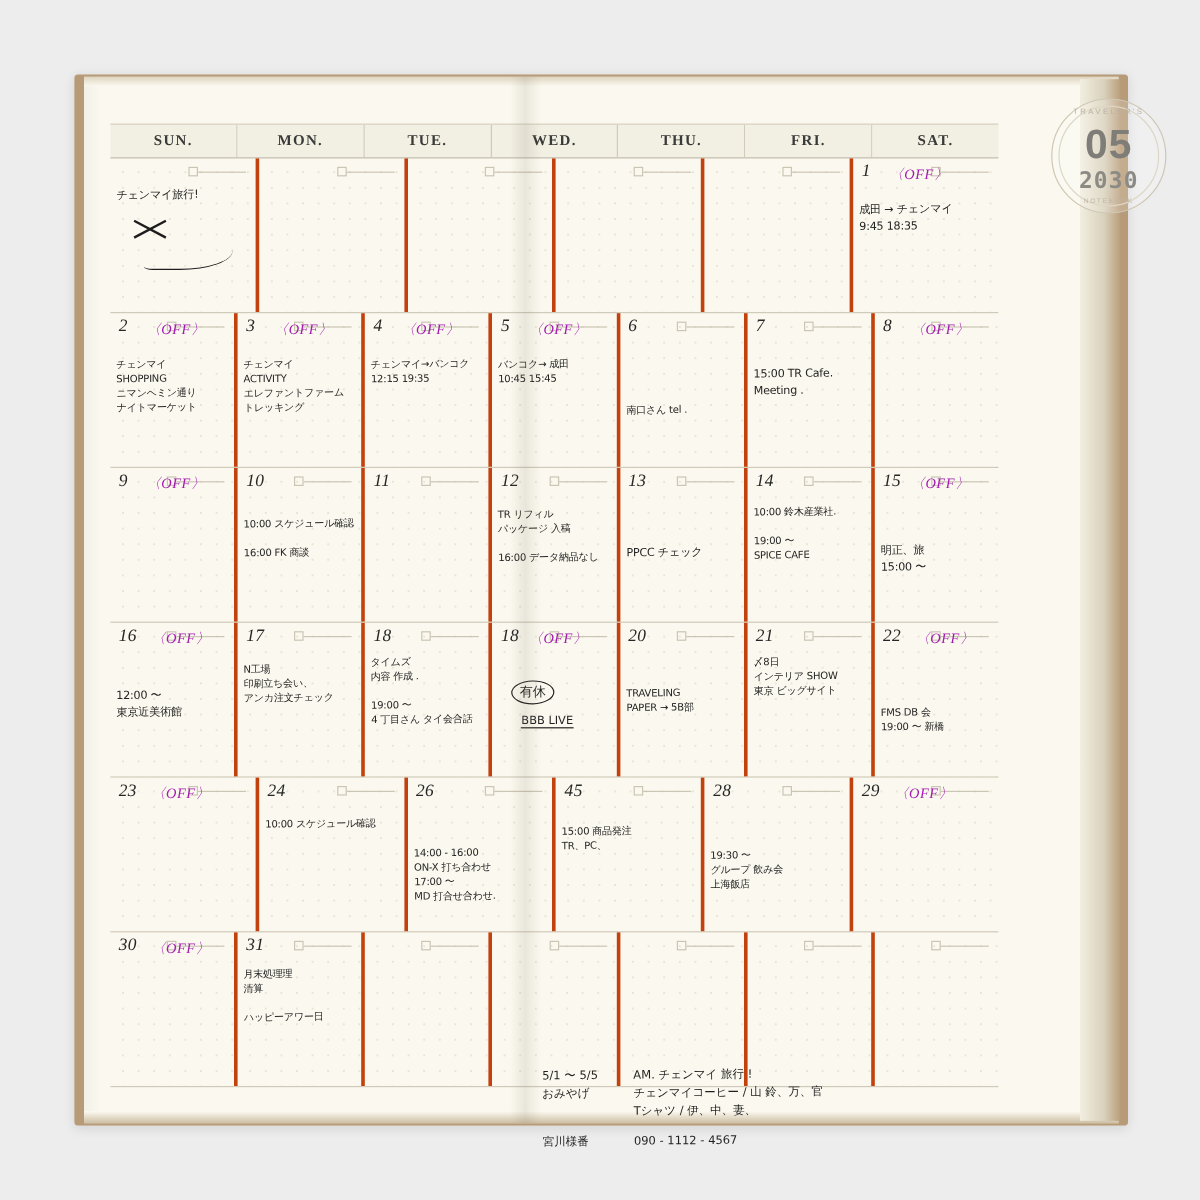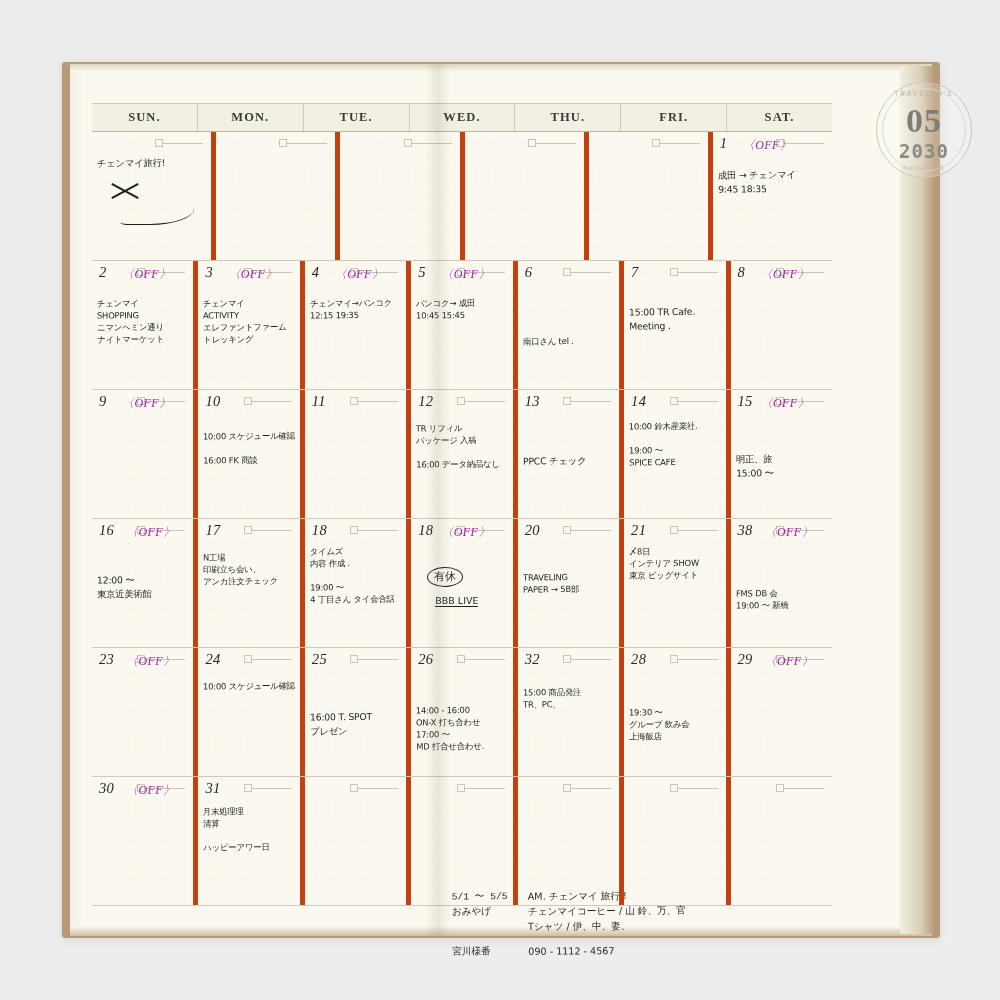--- a/index.html
+++ b/index.html
@@ -109,21 +109,21 @@
   .hdr-row { border-bottom: 1px solid #b9b4a4; border-top: 1px solid #cfcaba;}
 
   .wk-row {
     height: 128px;
     border-bottom: 1px solid #cfcaba;
   }
   .wk-row.last { border-bottom: 1px solid #cfcaba; }
 
   .cell {
     flex: 1 1 0;
-    border-right: 5px solid #c2410c;
+    border-right: 3px solid #c2410c;
     position: relative;
     box-sizing: border-box;
     overflow: hidden;
   }
   .cell:last-child { border-right: none; }
 
   
   .cell::before {
     content: "";
     position: absolute;
@@ -237,21 +237,21 @@
     top: 888px;
     width: 350px;
     z-index: 4;
     font-family: "DejaVu Sans", sans-serif;
     font-size: 9.6px;
     line-height: 15px;
     color: #1f1f1f;
     transform: rotate(-0.5deg);
   }
   #memo .r { display: flex; gap: 10px; }
-  #memo .lbl { min-width: 66px; font-family: Liberation Mono, monospace; }
+  #memo .lbl { min-width: 66px; }
 
   
   #stamp {
     position: absolute;
     right: 28px;
     top: 82px;
     width: 96px;
     height: 96px;
     z-index: 7;
   }
@@ -276,21 +276,21 @@
     font-size: 6.5px;
     letter-spacing: 2px;
     color: #b9b0a0;
     font-family: "Liberation Sans", sans-serif;
   }
   #stamp .mm {
     position: absolute;
     left: 50%;
     top: 20px;
     transform: translateX(-50%);
-    font-family: Liberation Serif, serif;
+    font-family: Liberation Sans, sans-serif;
     font-size: 34px;
     letter-spacing: 1px;
     color: #7e7d78;
     font-weight: bold;
   }
   #stamp .yy {
     position: absolute;
     left: 50%;
     top: 58px;
     transform: translateX(-50%);
@@ -557,60 +557,53 @@
         <div class="tickbox"></div>
         <div class="tickline"></div>
         <div class="daynum">21</div>
         <div class="notes sm" style="top:26px">〆8日
 インテリア SHOW
 東京 ビッグサイト</div>
       </div>
       <div class="cell">
         <div class="tickbox"></div>
         <div class="tickline"></div>
-        <div class="daynum">38</div>
+        <div class="daynum">22</div>
         <div class="offtag wide">〈OFF〉</div>
         <div class="notes sm" style="top:68px">FMS DB 会
 19:00 〜 新橋</div>
       </div>
     </div>
 
     <div class="wk-row">
       <div class="cell">
         <div class="tickbox"></div>
         <div class="tickline"></div>
         <div class="daynum">23</div>
         <div class="offtag wide">〈OFF〉</div>
       </div>
       <div class="cell">
         <div class="tickbox"></div>
         <div class="tickline"></div>
         <div class="daynum">24</div>
         <div class="notes sm" style="top:32px">10:00 スケジュール確認</div>
-      </div>
-      <div class="cell">
-        <div class="tickbox"></div>
-        <div class="tickline"></div>
-        <div class="daynum">25</div>
-        <div class="notes" style="top:62px">16:00  T. SPOT
-       プレゼン</div>
       </div>
       <div class="cell">
         <div class="tickbox"></div>
         <div class="tickline"></div>
         <div class="daynum">26</div>
         <div class="notes sm" style="top:56px">14:00 - 16:00
 ON-X 打ち合わせ
 17:00 〜
 MD 打合せ合わせ.</div>
       </div>
       <div class="cell">
         <div class="tickbox"></div>
         <div class="tickline"></div>
-        <div class="daynum">32</div>
+        <div class="daynum">45</div>
         <div class="notes sm" style="top:38px">15:00 商品発注
 TR、PC、</div>
       </div>
       <div class="cell">
         <div class="tickbox"></div>
         <div class="tickline"></div>
         <div class="daynum">28</div>
         <div class="notes sm" style="top:58px">19:30 〜
 グループ 飲み会
 上海飯店</div>

